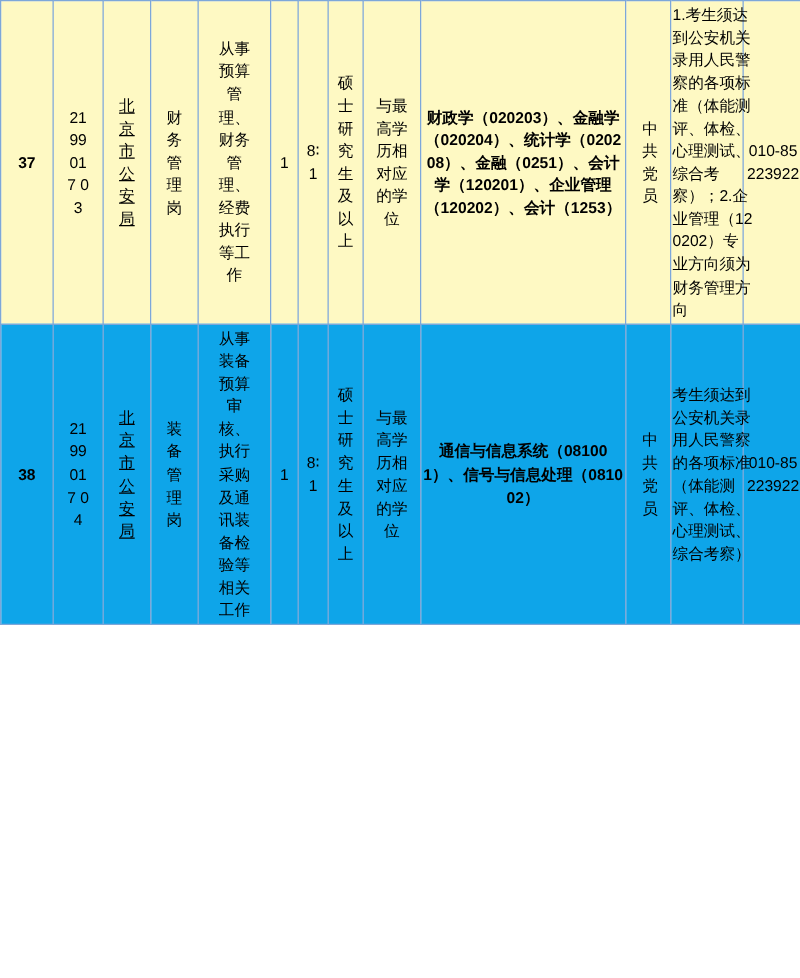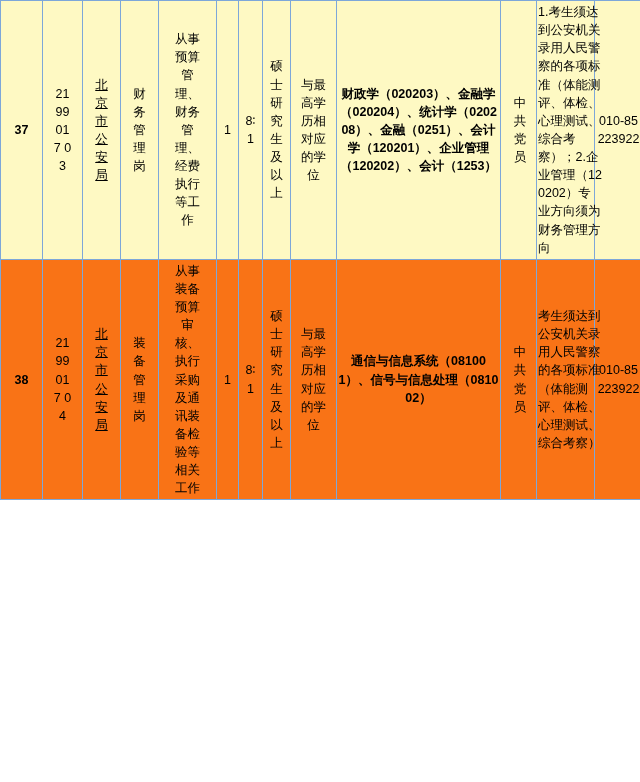--- a/index.html
+++ b/index.html
@@ -26,21 +26,21 @@
     vertical-align: middle;
     text-align: center;
     font-size: 12.5px;
     line-height: 1.45;
     padding: 2px 1px;
     background: #eaf1fa;
     word-break: break-all;
   }
   
   tr.row-a td { background: #fef9c3; }
-  tr.row-b td { background: #f97316; }
+  tr.row-b td { background: #0ea5e9; }
 
   td.c-no {
     font-weight: bold;
     font-size: 15px;
   }
   td.vtext {
     
     font-size: 12.5px;
     line-height: 1.5;
   }

